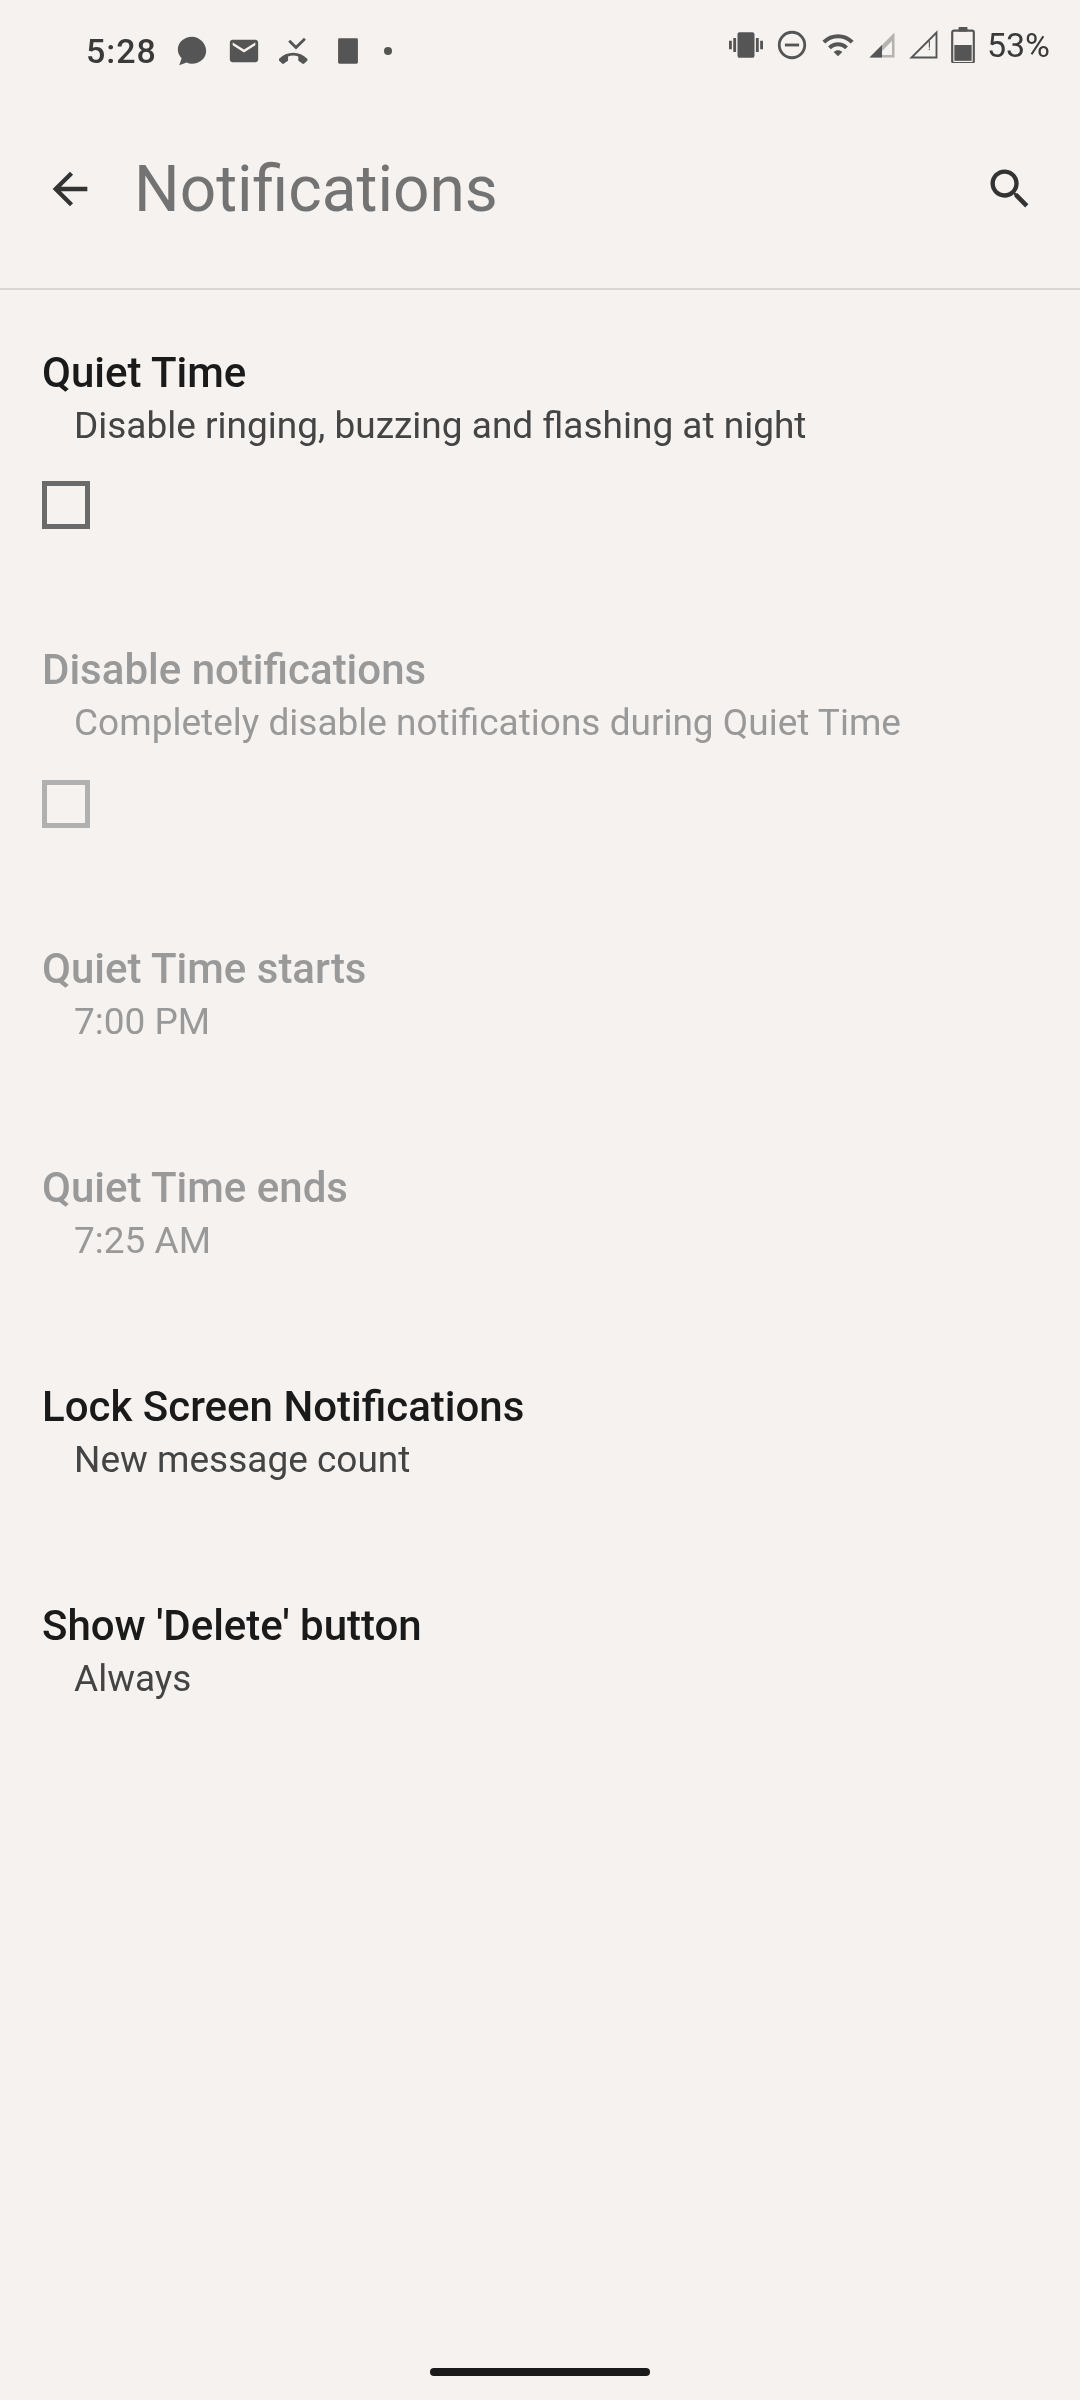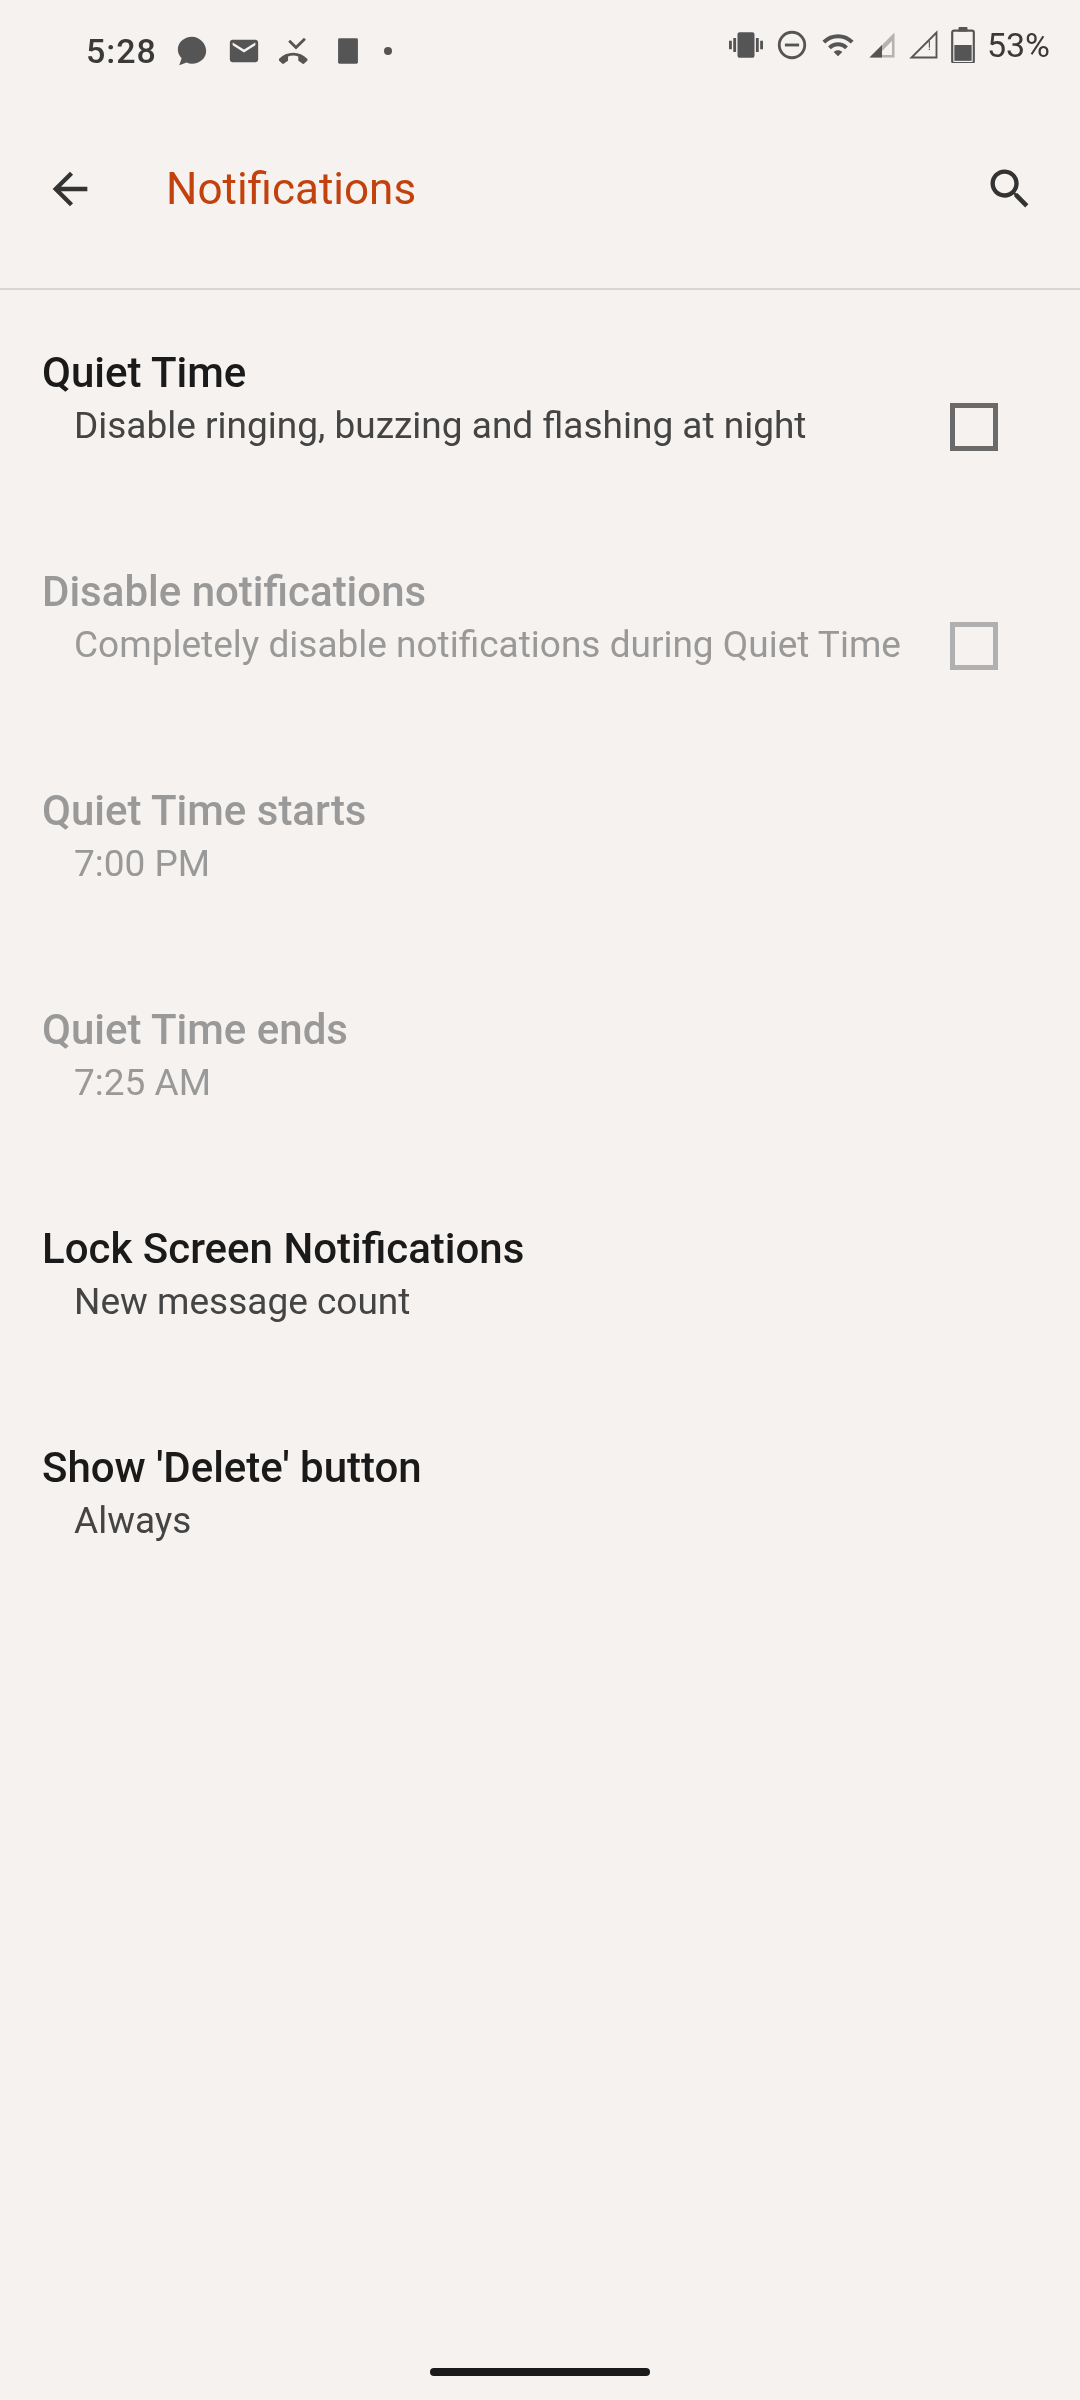--- a/index.html
+++ b/index.html
@@ -56,42 +56,43 @@
     }
     .back-button {
       width: 80px;
       height: 80px;
       display: flex;
       align-items: center;
       justify-content: center;
       cursor: pointer;
     }
     .page-title {
-      font-size: 44px;
+      font-size: 64px;
       font-weight: 400;
-      color: #c2410c;
-      margin-left: 56px;
+      color: #737373;
+      margin-left: 24px;
       flex: 1;
     }
     .search-button {
       width: 80px;
       height: 80px;
       display: flex;
       align-items: center;
       justify-content: center;
       cursor: pointer;
     }
     .content {
       padding: 30px 0;
     }
     .setting-item {
       padding: 28px 42px;
       display: flex;
-      align-items: flex-end;
+      align-items: flex-start;
       gap: 30px;
+      flex-direction: column;
     }
     .setting-text {
       flex: 1;
     }
     .setting-title {
       font-size: 42px;
       font-weight: 500;
       color: #1a1a1a;
       margin-bottom: 4px;
     }

